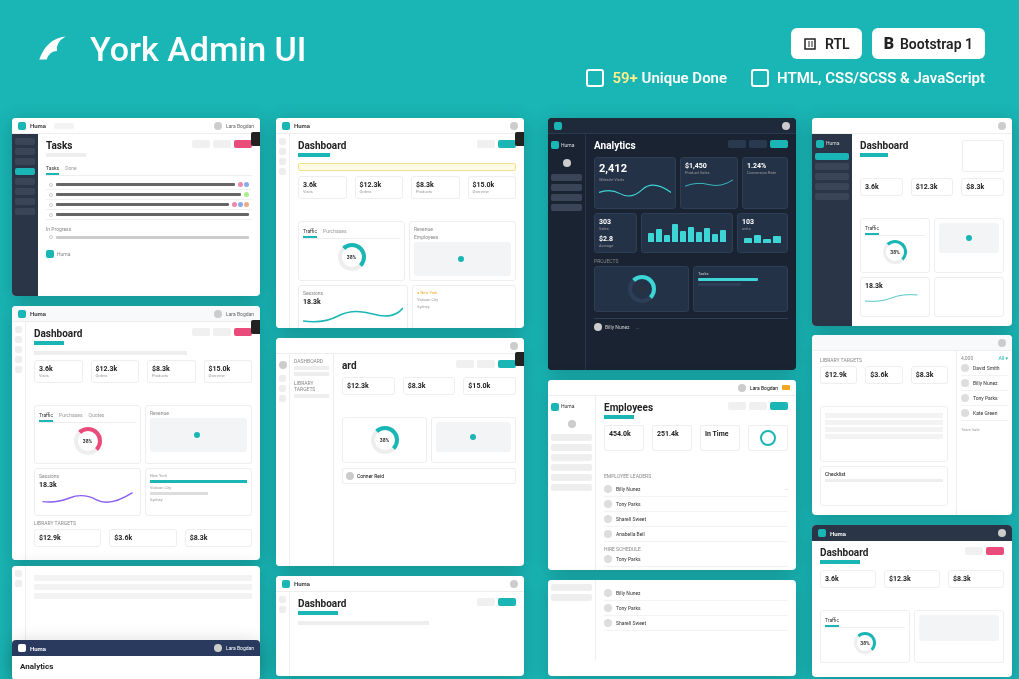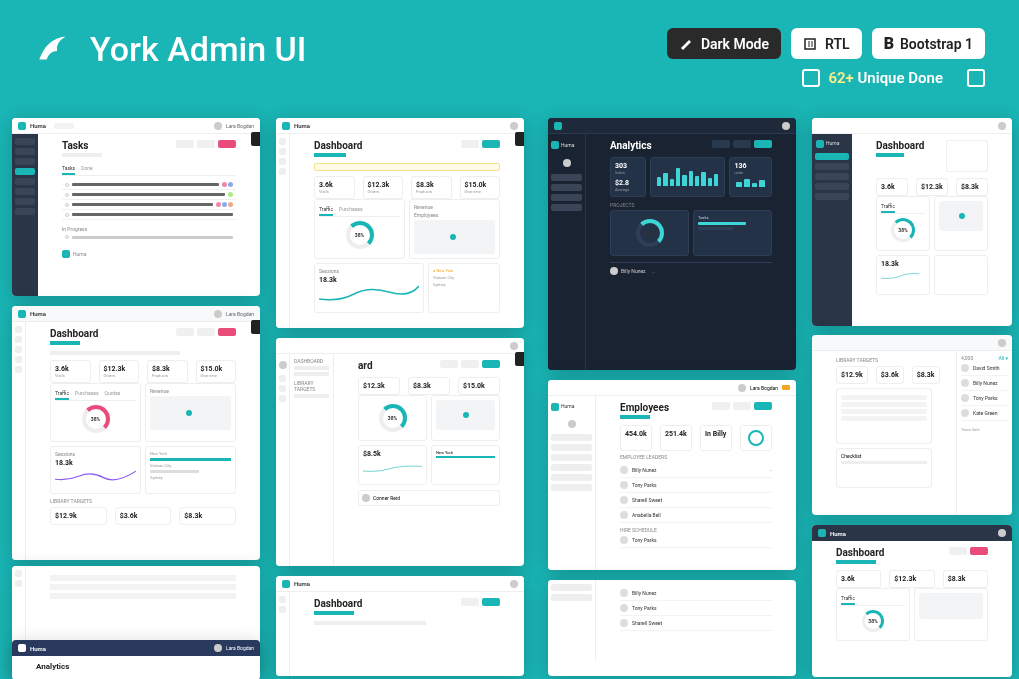--- a/index.html
+++ b/index.html
@@ -39,30 +39,30 @@
 .mini-brand{font-size:6px;font-weight:600;color:#333}
 .mini-top .sp{flex:1}
 .av{width:8px;height:8px;border-radius:50%;background:#ccc}
 .content{display:flex;height:calc(100% - 16px)}
 .side{width:26px;background:#2a3648;display:flex;flex-direction:column;padding:4px 0;gap:3px}
 .side.lt{background:#fff;border-right:1px solid #eee}
 .side.collapsed{width:14px}
 .side.expanded{width:48px}
 .side-item{height:7px;margin:0 3px;background:#3a4658;border-radius:2px}
 .side.lt .side-item{background:#eee}
-.main{flex:1;padding:6px 24px;overflow:hidden}
+.main{flex:1;padding:6px 8px;overflow:hidden}
 .page-head{display:flex;justify-content:space-between;align-items:flex-start;margin-bottom:6px}
 .ph-title{font-size:10px;font-weight:700;color:#222}
 .dark .ph-title{color:#fff}
 .ph-sub{width:40px;height:4px;background:#eee;margin-top:2px}
 .ph-btns{display:flex;gap:3px}
 .ph-btn{width:18px;height:8px;background:#f0f0f0;border-radius:2px}
 .ph-btn.teal{background:#1ab5b5}
 .ph-btn.pink{background:#e94b7a}
-.stats-row{display:flex;gap:8px;margin-bottom:0}
+.stats-row{display:flex;gap:8px;margin-bottom:22px}
 .stat{flex:1;background:#fff;border:1px solid #eee;border-radius:3px;padding:4px}
 .stat-v{font-size:7px;font-weight:700;color:#222}
 .dark .stat-v{color:#fff}
 .stat-l{font-size:4px;color:#999}
 .cards-row{display:flex;gap:4px}
 .card{flex:1;background:#fff;border:1px solid #eee;border-radius:3px;padding:4px;min-height:40px}
 .dark .card{background:#243248;border-color:#2e3e56}
 .donut{width:28px;height:28px;border-radius:50%;border:4px solid #eee;border-top-color:#1ab5b5;border-right-color:#1ab5b5;margin:4px auto;position:relative}
 .donut::after{content:"38%";position:absolute;inset:0;display:flex;align-items:center;justify-content:center;font-size:5px;font-weight:700;color:#333}
 .spark{height:20px;background:linear-gradient(to right,transparent,transparent);position:relative}
@@ -91,45 +91,40 @@
 
 <div class="header">
   <div class="brand">
     <svg class="bird-icon" viewBox="0 0 40 40">
       <path d="M5 30 Q12 10 30 8 Q20 14 22 22 Q15 22 12 30 Z" fill="#fff"></path>
     </svg>
     <div class="title">York Admin UI</div>
   </div>
   <div class="header-right">
     <div class="badges">
-      <div class="badge dark">
-        <svg width="16" height="16">
-            <path d="M2 12 L10 4 L12 6 L4 14 Z" fill="#fff"></path>
-          </svg>
-        <span>Dark Mode</span>
-      </div>
       <div class="badge">
         <svg width="16" height="16">
             <rect x="2" y="3" width="10" height="10" fill="none" stroke="#222" stroke-width="1.5"></rect>
             <path d="M6 5 L6 11 M9 5 L9 11" stroke="#222"></path>
           </svg>
         <span>RTL</span>
       </div>
       <div class="badge">
         <b style="font-size:16px">B</b>
         <span>Bootstrap 1</span>
       </div>
     </div>
     <div class="taglines">
       <div class="tag">
         <span class="tag-icon"></span>
-        <span><span class="num">62+</span><span> Unique Done</span></span>
+        <span><span class="num">59+</span><span> Unique Done</span></span>
       </div>
       <div class="tag">
         <span class="tag-icon"></span>
+        <span>HTML, CSS/SCSS &amp; JavaScript</span>
       </div>
     </div>
   </div>
 </div>
 
 <div class="grid">
 
 <div class="shot s1">
   <div class="mini-top">
         <div class="logo-dot"></div>
@@ -305,20 +300,32 @@
       <div class="page-head">
             <div>
               <div class="ph-title">Analytics</div>
             </div>
             <div class="ph-btns">
               <div class="ph-btn" style="background:#2a3a4e"></div>
               <div class="ph-btn" style="background:#2a3a4e"></div>
               <div class="ph-btn teal"></div>
             </div>
           </div>
+      <div class="cards-row">
+        <div class="card" style="flex:1.2"><div class="big-num">2,412</div><div class="stat-l">Website Visits</div><svg viewBox="0 0 100 20" style="width:100%;height:18px">
+                <path d="M0 12 Q15 6 30 14 T60 8 T100 12" fill="none" stroke="#3dd5d5" stroke-width="1.5"></path>
+              </svg></div>
+        <div class="card" style="flex:.8"><div class="stat-v" style="color:#fff">$1,450</div><div class="stat-l">Product Sales</div><svg viewBox="0 0 60 20" style="width:100%;height:16px">
+                <path d="M0 14 Q15 8 30 12 T60 6" fill="none" stroke="#3dd5d5"></path>
+              </svg></div>
+        <div class="card" style="flex:.6">
+              <div class="stat-v" style="color:#fff">1.24%</div>
+              <div class="stat-l">Conversion Rate</div>
+            </div>
+      </div>
       <div class="cards-row" style="margin-top:4px">
         <div class="card" style="flex:.4">
               <div class="stat-v" style="color:#fff">303</div>
               <div class="stat-l">Sales</div>
               <div class="stat-v" style="color:#fff;margin-top:4px">$2.8</div>
               <div class="stat-l">Average</div>
             </div>
         <div class="card" style="flex:1">
               <div class="bar-chart">
                 <div class="bar" style="height:40%"></div>
@@ -327,21 +334,21 @@
                 <div class="bar" style="height:80%"></div>
                 <div class="bar" style="height:50%"></div>
                 <div class="bar" style="height:70%"></div>
                 <div class="bar" style="height:45%"></div>
                 <div class="bar" style="height:65%"></div>
                 <div class="bar" style="height:35%"></div>
                 <div class="bar" style="height:55%"></div>
               </div>
             </div>
         <div class="card" style="flex:.5">
-              <div class="stat-v" style="color:#fff">136</div>
+              <div class="stat-v" style="color:#fff">103</div>
               <div class="stat-l">units</div>
               <div class="bar-chart" style="height:14px">
                 <div class="bar" style="height:50%"></div>
                 <div class="bar" style="height:80%"></div>
                 <div class="bar" style="height:40%"></div>
                 <div class="bar" style="height:70%"></div>
               </div>
             </div>
       </div>
       <div style="font-size:5px;color:#888;margin-top:5px">PROJECTS</div>
@@ -560,29 +567,20 @@
       <div class="cards-row">
         <div class="card">
               <div class="donut"></div>
             </div>
         <div class="card">
               <div class="map-shape" style="height:30px">
                 <div class="map-dot"></div>
               </div>
             </div>
       </div>
-      <div class="cards-row" style="margin-top:4px">
-        <div class="card"><div class="stat-v">$8.5k</div><svg viewBox="0 0 100 16" style="width:100%">
-                <path d="M0 12 Q25 14 45 8 T100 4" fill="none" stroke="#1ab5b5"></path>
-              </svg></div>
-        <div class="card">
-              <div style="font-size:4px">New York</div>
-              <div style="height:2px;background:#1ab5b5;margin:1px 0"></div>
-            </div>
-      </div>
       <div style="display:flex;align-items:center;gap:3px;margin-top:5px;padding:3px;border:1px solid #eee;border-radius:2px">
             <div class="av"></div>
             <span style="font-size:5px">Conner Reid</span>
           </div>
     </div>
   </div>
   <div class="overlay-tag"></div>
 </div>
 
 <div class="shot s7">
@@ -619,21 +617,21 @@
             </div>
           </div>
       <div class="stats-row">
         <div class="stat">
               <div class="stat-v">454.0k</div>
             </div>
         <div class="stat">
               <div class="stat-v">251.4k</div>
             </div>
         <div class="stat">
-              <div class="stat-v">In Billy</div>
+              <div class="stat-v">In Time</div>
             </div>
         <div class="stat">
               <div style="width:16px;height:16px;border-radius:50%;border:2px solid #1ab5b5;margin:0 auto"></div>
             </div>
       </div>
       <div style="font-size:5px;color:#888;margin:3px 0">EMPLOYEE LEADERS</div>
       <div class="emp-row">
             <div class="emp-av"></div>
             <span class="emp-name">Billy Nunez</span>
             <span style="font-size:4px;color:#999">—</span>

